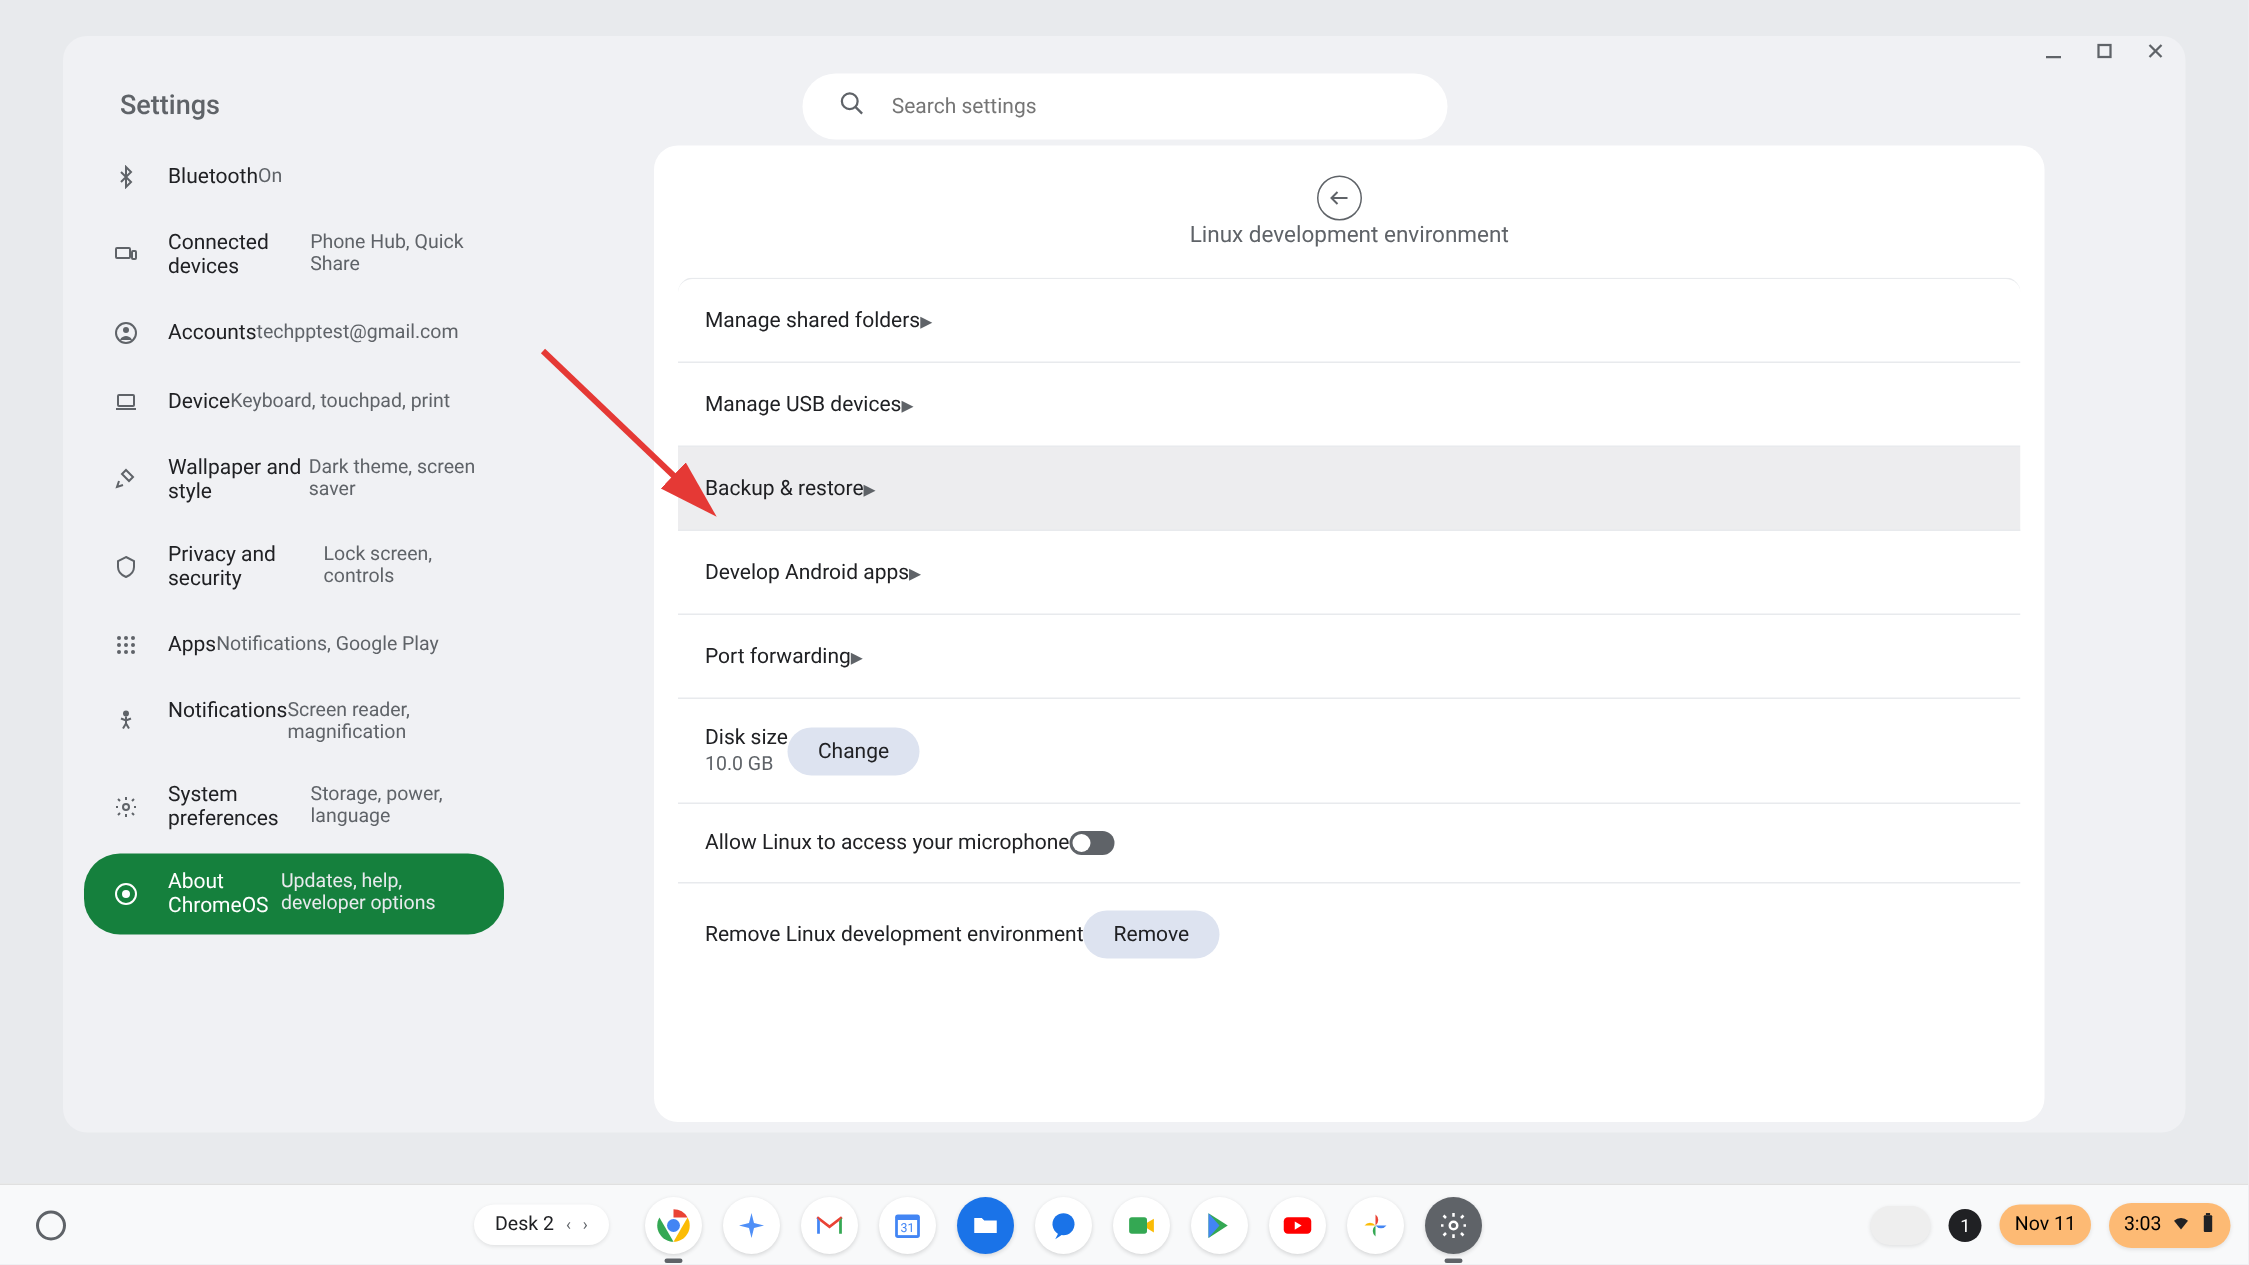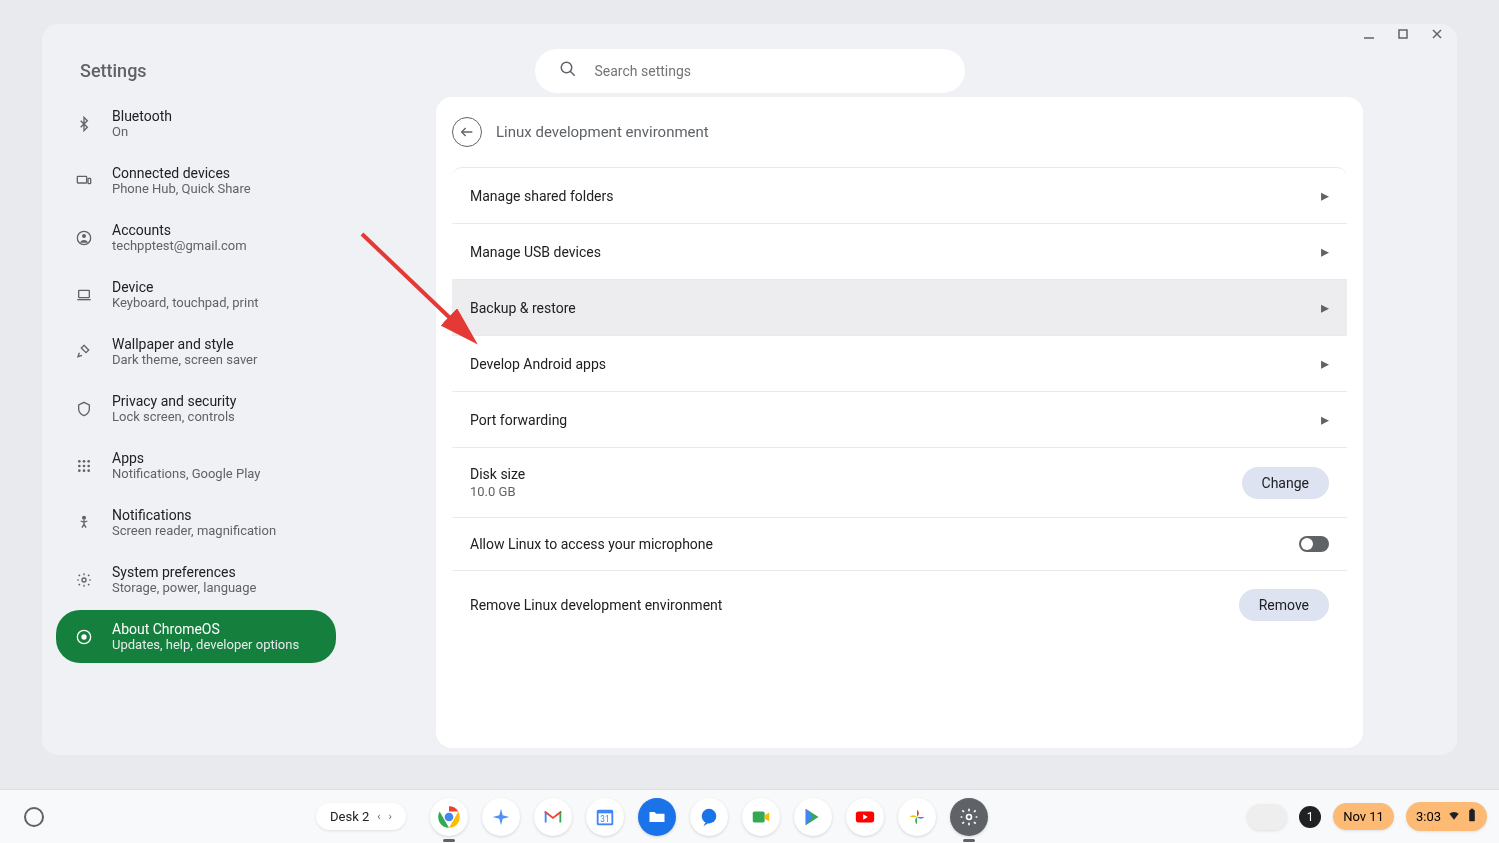--- a/index.html
+++ b/index.html
@@ -103,21 +103,21 @@
       align-items: center;
       justify-content: center;
       color: #5f6368;
       flex-shrink: 0;
     }
     .sidebar-item.active .sidebar-icon {
       color: #fff;
     }
     .sidebar-text {
       display: flex;
-      flex-direction: column;
+      flex-direction: row;
     }
     .sidebar-label {
       font-size: 14px;
       color: #202124;
       font-weight: 400;
     }
     .sidebar-item.active .sidebar-label {
       color: #fff;
     }
     .sidebar-sublabel {
@@ -135,20 +135,21 @@
       margin-left: 80px;
       margin-right: 80px;
       padding: 20px 0;
       overflow-y: auto;
       position: relative;
     }
     .panel-header {
       display: flex;
       align-items: center;
       padding: 0 16px 20px 16px;
+      flex-direction: column;
     }
     .back-button {
       width: 30px;
       height: 30px;
       border-radius: 50%;
       border: 1.5px solid #5f6368;
       display: flex;
       align-items: center;
       justify-content: center;
       cursor: pointer;
@@ -160,21 +161,20 @@
     }
     .panel-list {
       border-top: 1px solid #e8eaed;
       margin: 0 16px;
       border-radius: 10px;
       overflow: hidden;
     }
     .panel-item {
       display: flex;
       align-items: center;
-      justify-content: space-between;
       padding: 18px 18px;
       border-bottom: 1px solid #e8eaed;
       cursor: pointer;
     }
     .panel-item.highlighted {
       background: #ededef;
     }
     .panel-item:last-child {
       border-bottom: none;
     }

